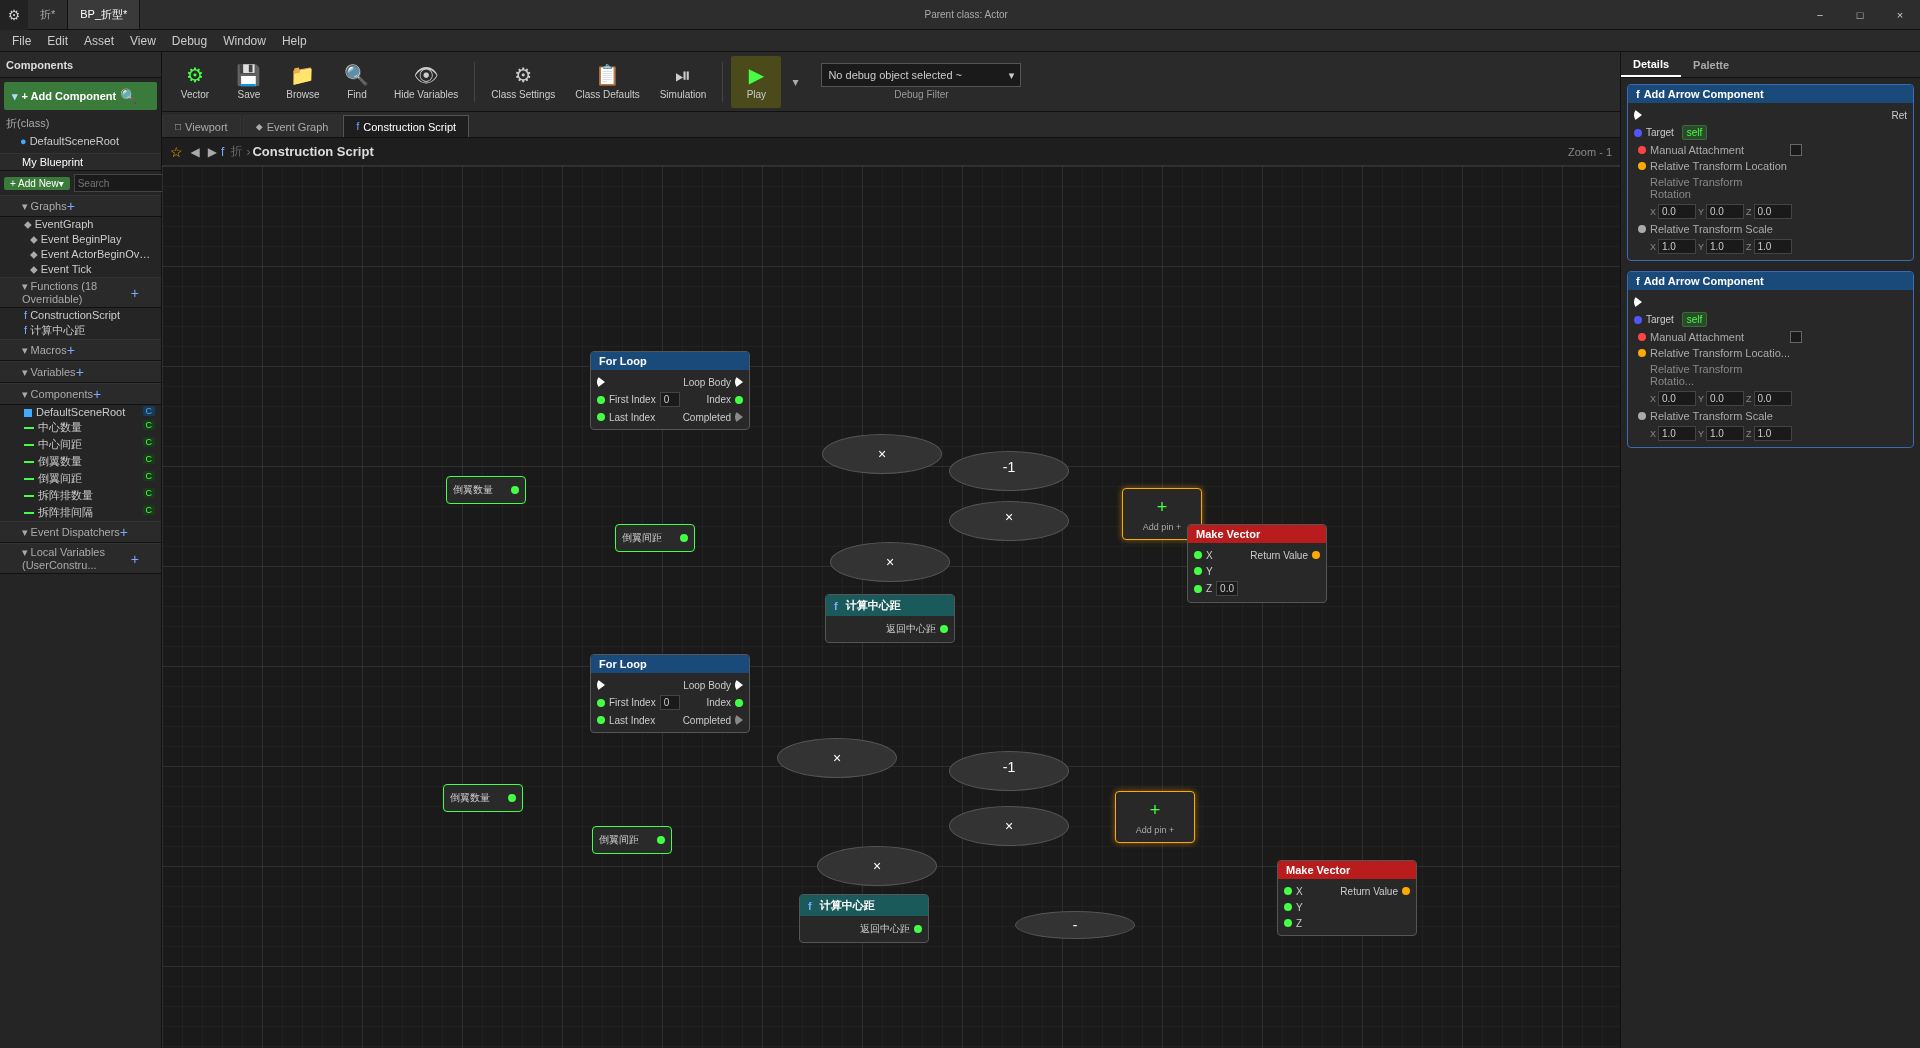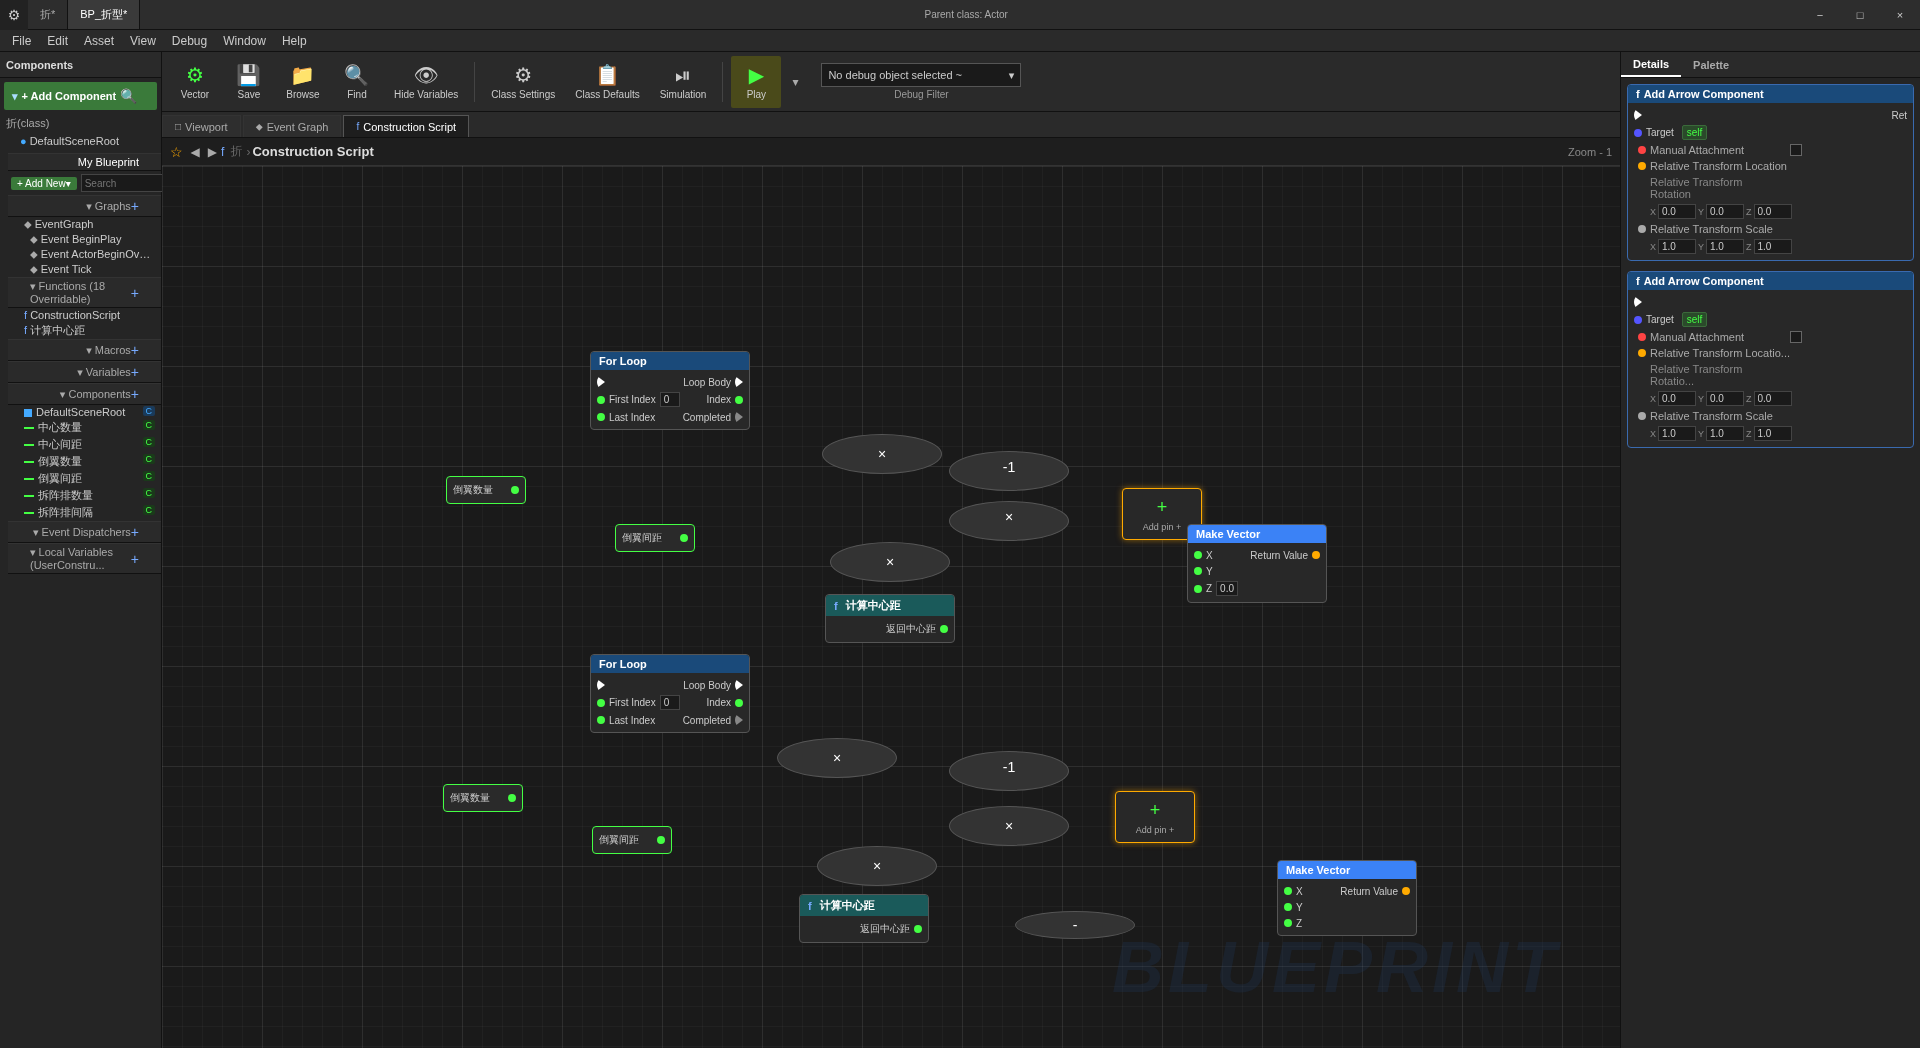--- a/index.html
+++ b/index.html
@@ -27,21 +27,21 @@
     #main { display: flex; height: calc(1048px - 30px - 22px); }
 
     
     #left-panel { width: 162px; background: #252525; border-right: 1px solid #111; display: flex; flex-direction: column; flex-shrink: 0; }
     #components-header { height: 26px; background: #2a2a2a; display: flex; align-items: center; padding: 0 6px; font-size: 11px; font-weight: bold; color: #ddd; border-bottom: 1px solid #111; }
     #add-component-btn { height: 28px; background: #3a7a3a; display: flex; align-items: center; padding: 0 8px; font-size: 11px; font-weight: bold; color: #fff; cursor: pointer; margin: 4px; border-radius: 2px; }
     .tree-item { padding: 2px 6px 2px 14px; font-size: 11px; cursor: pointer; color: #ccc; }
     .tree-item.root { padding-left: 6px; color: #aaa; }
 
     
-    .section-header { background: #2a2a2a; padding: 2px 22px; font-size: 11px; color: #aaa; border-top: 1px solid #333; border-bottom: 1px solid #111; display: flex; align-items: center; justify-content: flex-end; margin-left: 8px; }
+    .section-header { background: #2a2a2a; padding: 2px 22px; font-size: 11px; color: #aaa; border-top: 1px solid #333; border-bottom: 1px solid #111; display: flex; align-items: center; justify-content: flex-start; }
     .section-header .plus-btn { color: #7af; cursor: pointer; font-size: 14px; }
 
     .my-blueprint-section { flex: 1; overflow-y: auto; }
     .bp-search-row { display: flex; align-items: center; padding: 3px 4px; gap: 2px; }
     .bp-search-row input { flex: 1; height: 20px; background: #1a1a1a; border: 1px solid #444; color: #ccc; padding: 0 4px; font-size: 11px; }
     .bp-item { padding: 1px 6px 1px 16px; font-size: 11px; color: #ccc; cursor: pointer; white-space: nowrap; overflow: hidden; text-overflow: ellipsis; }
     .bp-item.sub { padding-left: 24px; }
     .bp-item.sub2 { padding-left: 30px; }
     .var-dot { display: inline-block; width: 8px; height: 8px; border-radius: 50%; margin-right: 4px; vertical-align: middle; }
     .var-line { display: inline-block; width: 8px; height: 2px; margin-right: 4px; vertical-align: middle; }
@@ -117,21 +117,21 @@
     .pin-dot.green { background: #4f4; border-color: #4f4; }
     .pin-dot.yellow { background: #fa0; border-color: #fa0; }
     .pin-dot.blue { background: #55f; border-color: #55f; }
     .pin-dot.red { background: #f44; border-color: #f44; }
     .pin-label { font-size: 10px; color: #ccc; }
     .pin-value { background: #1a1a1a; border: 1px solid #444; color: #ccc; padding: 1px 3px; font-size: 10px; min-width: 20px; }
     .add-pin-row { display: flex; align-items: center; padding: 2px 6px; color: #4a9; font-size: 10px; cursor: pointer; }
 
     
     .header-blue { background: #1a4a7a; }
-    .header-green { background: #3b82f6; }
+    .header-green { background: #b91c1c; }
     .header-teal { background: #1a5a5a; }
 
     
     #right-panel { width: 300px; background: #252525; border-left: 1px solid #111; display: flex; flex-direction: column; flex-shrink: 0; }
     #right-tabs { height: 26px; background: #2a2a2a; display: flex; border-bottom: 1px solid #111; font-weight: bold; }
     .right-tab { padding: 0 12px; height: 100%; display: flex; align-items: center; font-size: 11px; color: #aaa; cursor: pointer; }
     .right-tab.active { color: #fff; border-bottom: 2px solid #fff; }
     .details-content { padding: 6px; flex: 1; overflow-y: auto; }
     .detail-row { display: flex; align-items: center; padding: 2px 4px; font-size: 11px; }
     .detail-label { color: #aaa; width: 140px; flex-shrink: 0; }
@@ -198,21 +198,21 @@
       <span>折(class)</span>
     </div>
     <div class="tree-item" style="padding-left:20px;">
       <span style="color:#4af; margin-right:3px;">●</span><span>DefaultSceneRoot</span>
     </div>
 
     <div class="section-header" style="margin-top:4px;">
       <span style="color:#fff;">My Blueprint</span>
     </div>
     <div class="bp-search-row">
-      <div style="background:#3a7a3a; color:#fff; padding:1px 6px; font-size:10px; border-radius:2px; cursor:pointer; white-space:nowrap;margin-left:7px;">
+      <div style="background:#3a7a3a; color:#fff; padding:1px 6px; font-size:10px; border-radius:2px; cursor:pointer; white-space:nowrap;">
         <span>+ Add New</span>▾
       </div>
       <input type="text" style="flex: 1 1 0%; height: 18px; background: rgb(26, 26, 26); border: 1px solid rgb(68, 68, 68); color: rgb(204, 204, 204); padding: 0px 3px; font-size: 10px; margin-left: 2px;" placeholder="Search">
       <span style="color:#aaa; margin-left:2px; cursor:pointer;">🔍</span>
       <span style="color:#aaa; margin-left:2px; cursor:pointer;">👁</span>
     </div>
 
     <div class="my-blueprint-section">
       <div class="section-header">
         <span>▾ <span>Graphs</span></span>
@@ -660,21 +660,20 @@
               <span class="pin-label">Z</span>
             </div>
           </div>
         </div>
       </div>
 
       <div class="bp-node" style="left:853px; top:745px; width:40px; height:28px; display:flex; align-items:center; justify-content:center; background:#333; border-radius:50%; border-color:#555;">
         <div style="color:#fff; font-size:14px;">-</div>
       </div>
 
-      <div class="watermark">BLUEPRINT</div>
     </div>
 
   </div>
 
   <div id="right-panel">
     <div id="right-tabs">
       <div class="right-tab active">Details</div>
       <div class="right-tab">Palette</div>
     </div>
     <div class="details-content">

